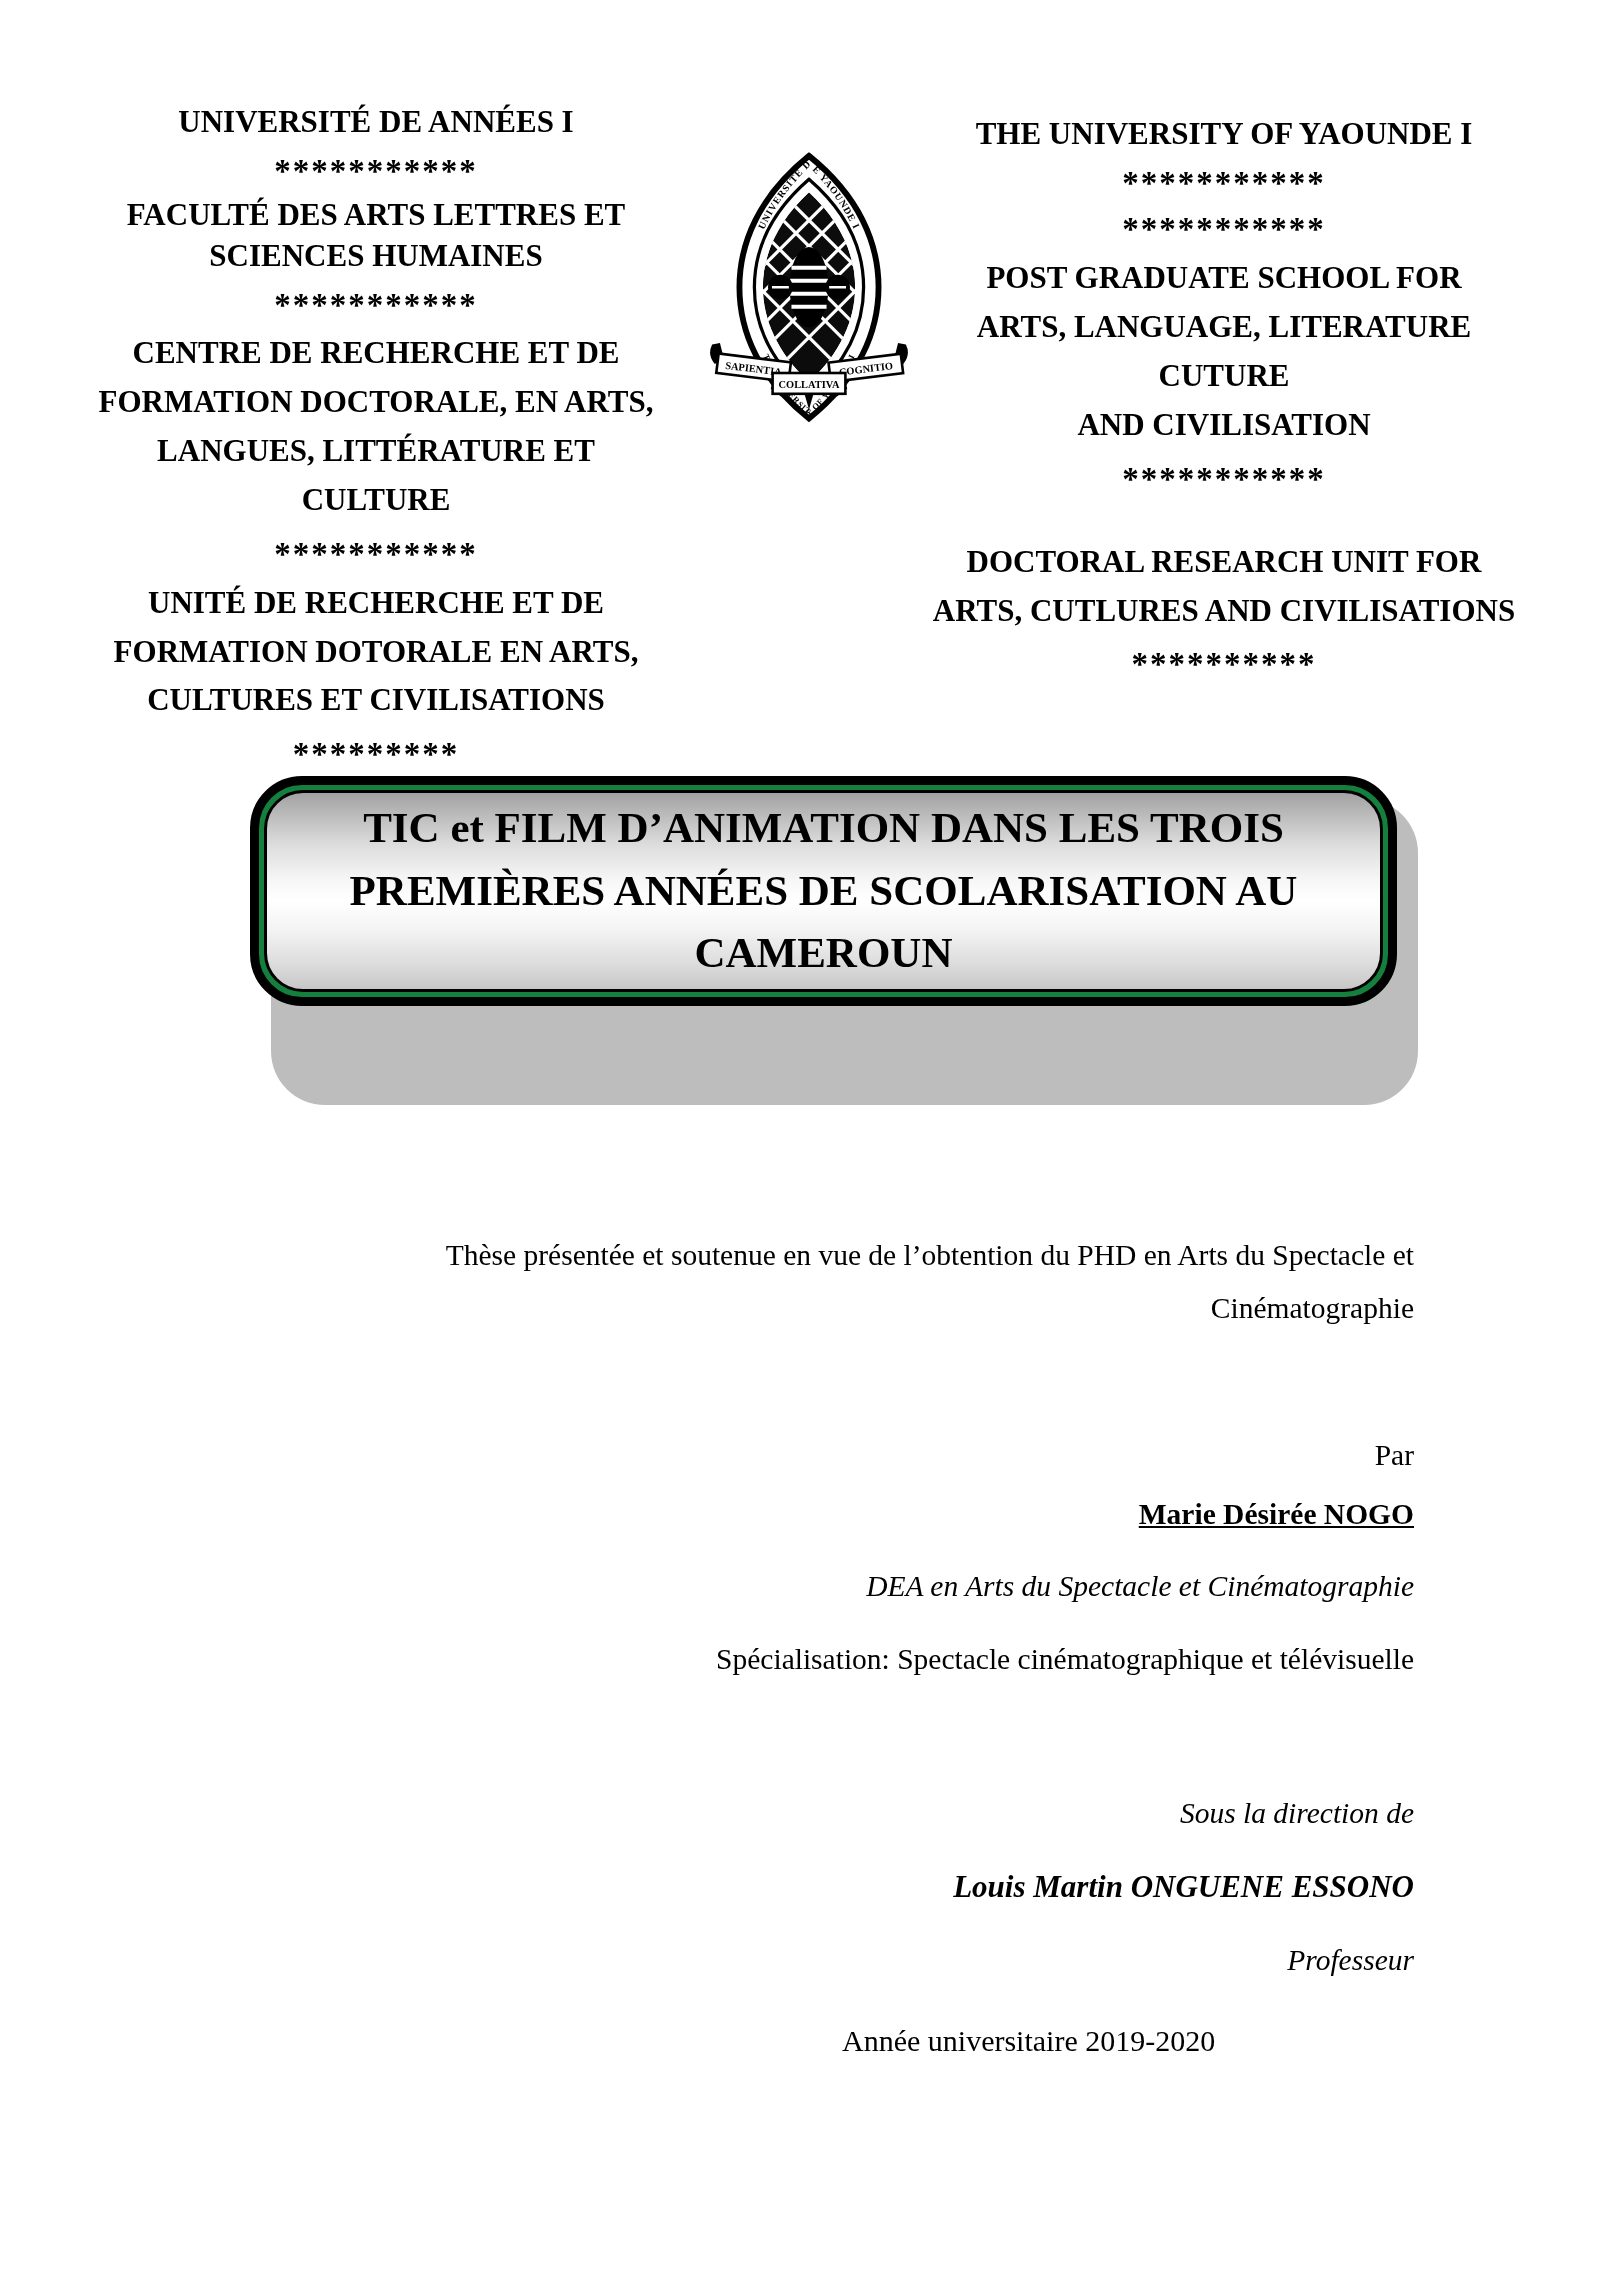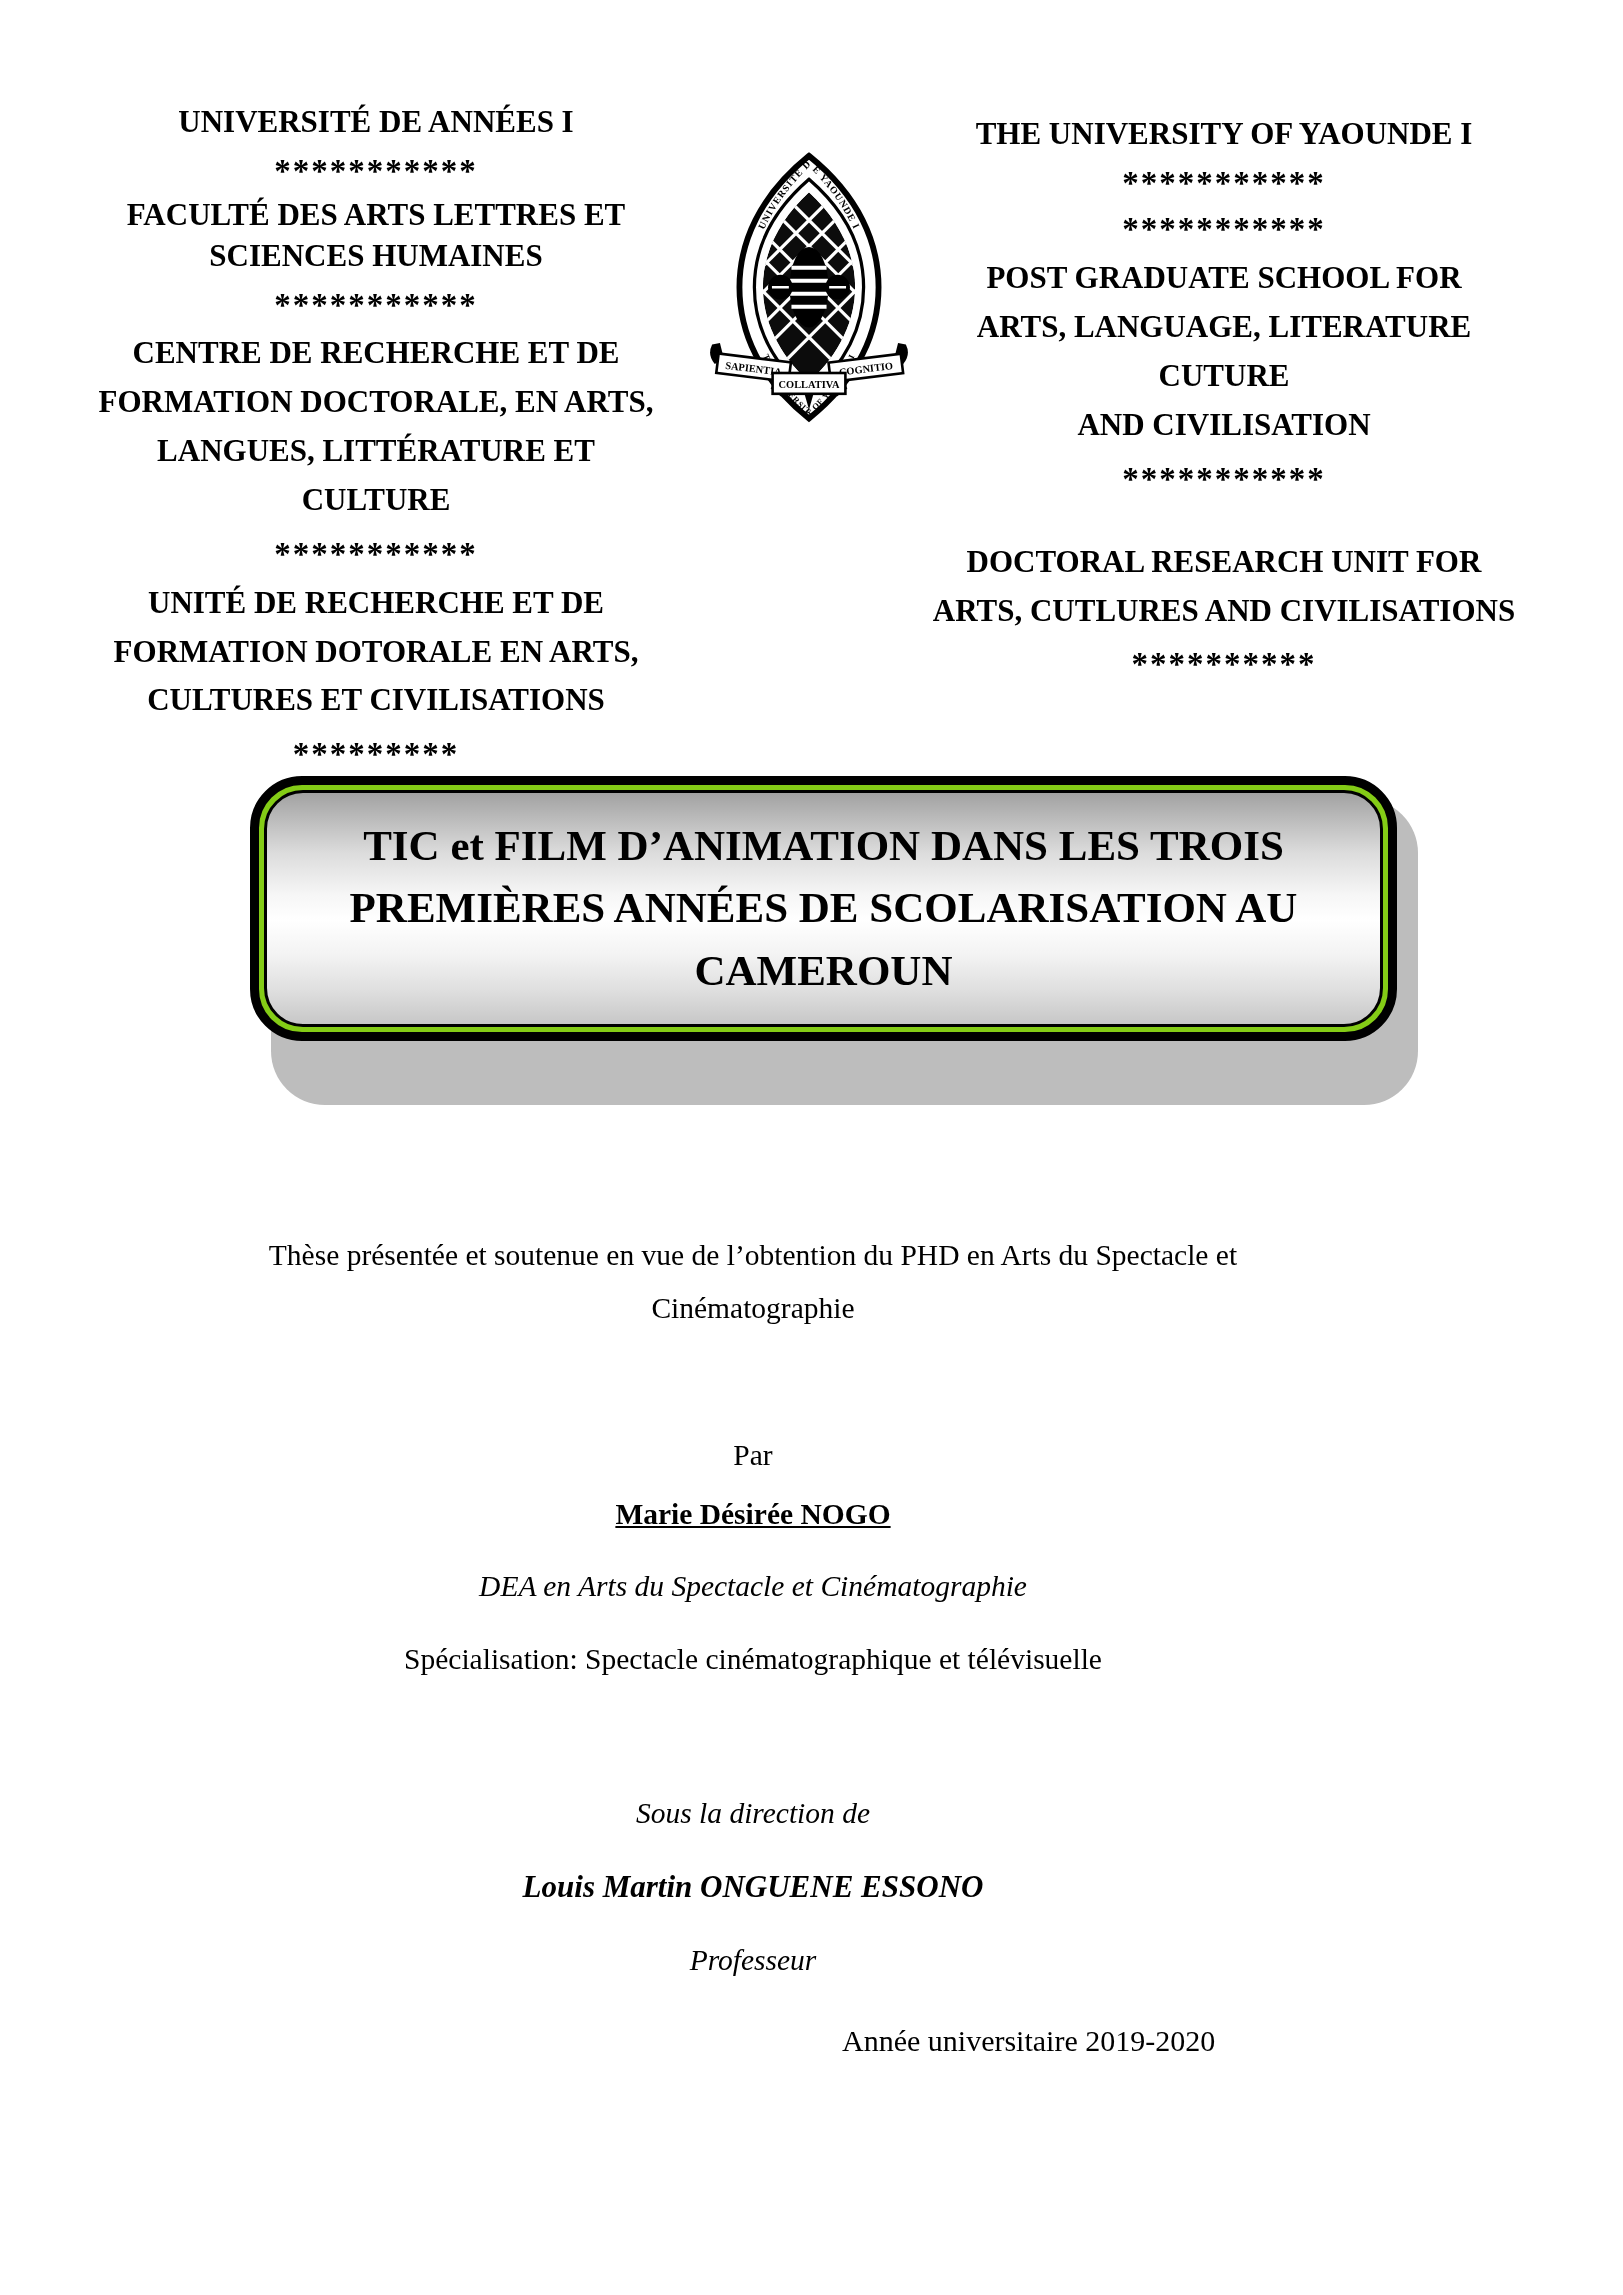--- a/index.html
+++ b/index.html
@@ -40,22 +40,22 @@
   .title-shadow {
     position: absolute;
     left: 271px; top: 799px;
     width: 1147px; height: 306px;
     background: #bdbdbd;
     border-radius: 54px;
   }
   .title-box {
     position: absolute;
     left: 250px; top: 776px;
-    width: 1147px; height: 265px;
-    background: #84cc16;
+    width: 1147px; height: 230px;
+    background: #15803d;
     border: 9.8px solid #000;
     border-radius: 52px;
     box-sizing: border-box;
     padding: 4.6px;
   }
   .title-inner {
     height: 100%;
     box-sizing: border-box;
     border: 3.3px solid #000;
     border-radius: 39px;
@@ -71,21 +71,21 @@
     font-weight: bold;
     line-height: 1.45;
     text-align: center;
   }
 
   
   .center-line {
     position: absolute;
     left: 92px;
     width: 1322px;
-    text-align: center;
+    text-align: right;
     font-size: 29.5px;
   }
   .thesis-statement { top: 1229px; line-height: 1.8; }
   .par-label        { top: 1439px; }
   .author-name      { top: 1498px; font-weight: bold; text-decoration: underline; }
   .author-degree    { top: 1570px; font-style: italic; }
   .specialization   { top: 1643px; }
   .direction-label  { top: 1797px; font-style: italic; }
   .supervisor-name  { top: 1869px; font-weight: bold; font-style: italic; font-size: 31px; }
   .supervisor-title { top: 1944px; font-style: italic; }

